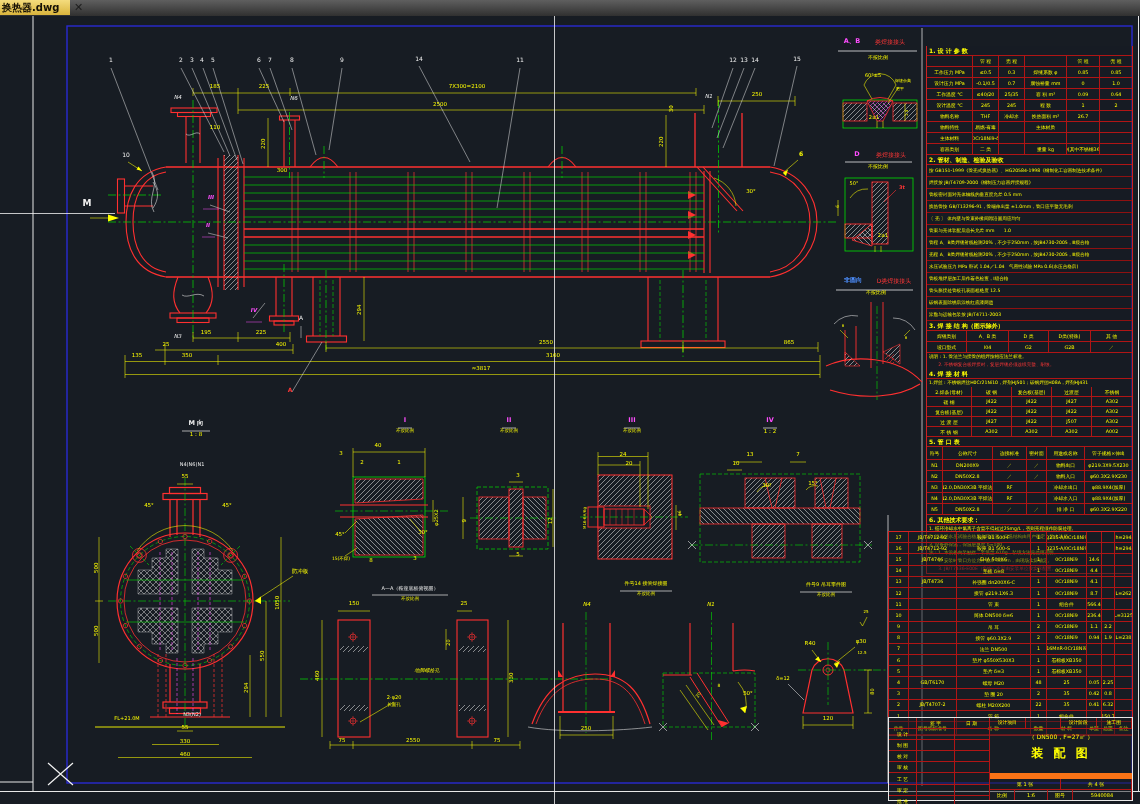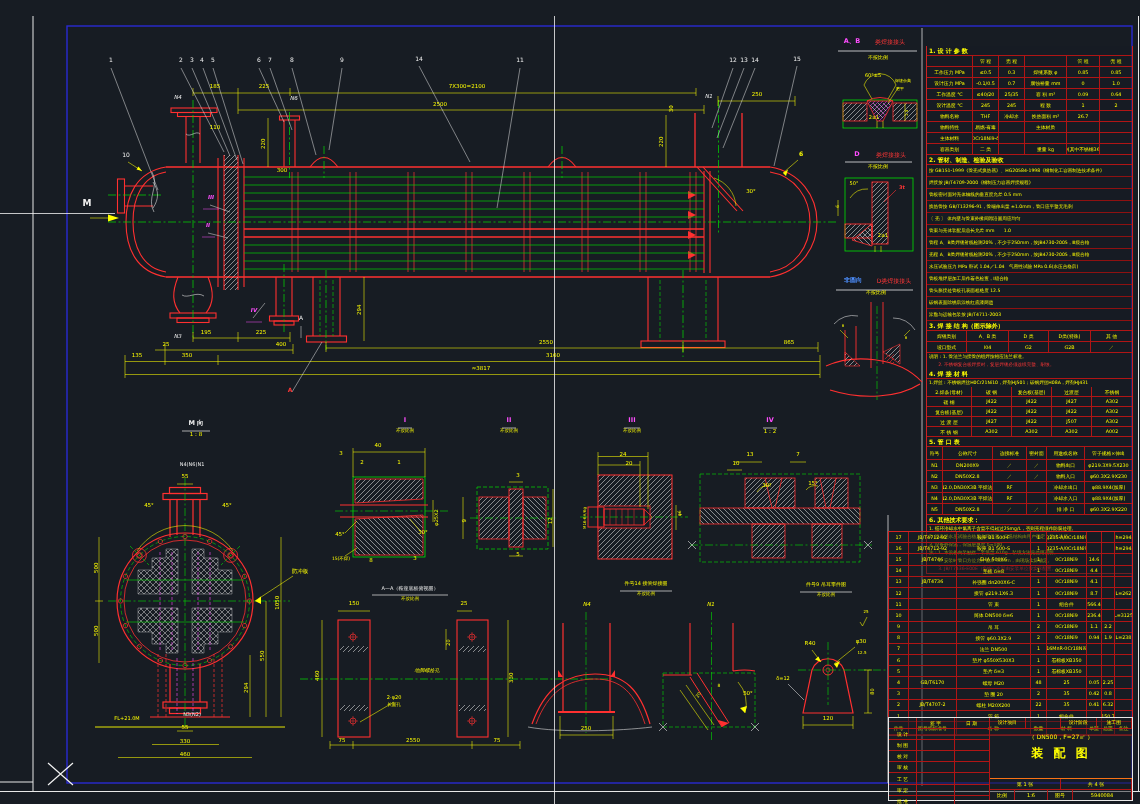--- a/index.html
+++ b/index.html
@@ -24,30 +24,34 @@
   .gcell:last-child{border-right:none;}
   
   #bom{position:absolute;left:888px;top:515px;width:243px;border:1px solid #d42222;background:rgba(23,28,35,.5);z-index:4;}
   #bom .hdr .gcell{font-weight:bold;}
   
   #titleblock{position:absolute;left:888px;top:701px;width:243px;height:82px;border:1px solid #e8e8e8;display:flex;background:rgba(23,28,35,.5);z-index:4;}
   #tb-left{width:100px;flex:none;border-right:1px solid #b01515;}
   .tb-right{flex:1;display:flex;flex-direction:column;}
   .tb-toprow{display:flex;height:10px;border-bottom:1px solid #b01515;}
   .tb-toprow span{flex:1;color:#ffff00;font-size:4.8px;line-height:10px;text-align:center;border-right:1px solid #b01515;overflow:hidden;}
-  .tb-main{flex:1;text-align:center;color:#ffff00;border-bottom:1px solid #f97316;}
+  .tb-main{flex:1;text-align:center;color:#ffff00;border-bottom:6px solid #f97316;}
   .tb-sub{font-size:6px;margin-top:4px;}
   .tb-big{font-size:12px;font-weight:bold;letter-spacing:3px;margin-top:3px;}
   .tb-row{display:flex;height:10px;border-bottom:1px solid #b01515;}
   .tb-row span{color:#ffff00;font-size:5px;line-height:10px;text-align:center;border-right:1px solid #b01515;overflow:hidden;white-space:nowrap;}
 </style>
 </head>
 <body>
 
 <div id="root">
+  <div id="tabbar">
+    <div class="tab"><span>换热器.dwg</span></div>
+    <div class="close">✕</div>
+  </div>
 
   <div id="canvas">
     <svg width="1140" height="788" viewBox="0 16 1140 788">
       <defs>
         <pattern id="hw" width="5" height="5" patternUnits="userSpaceOnUse">
             <path d="M0 5 L5 0" stroke="#e6e6e6" stroke-width="0.55"></path>
           </pattern>
         <pattern id="hw2" width="5" height="5" patternUnits="userSpaceOnUse">
             <path d="M0 0 L5 5" stroke="#e6e6e6" stroke-width="0.55"></path>
           </pattern>

